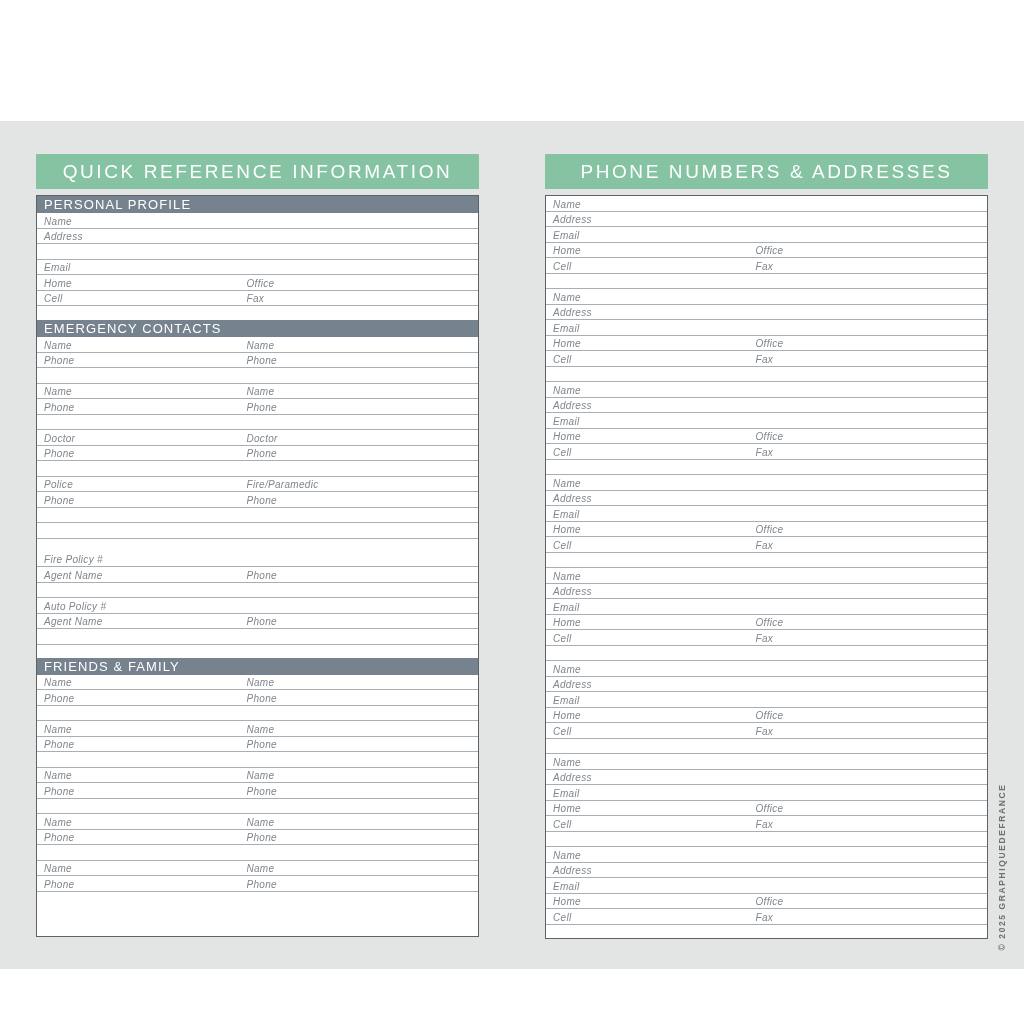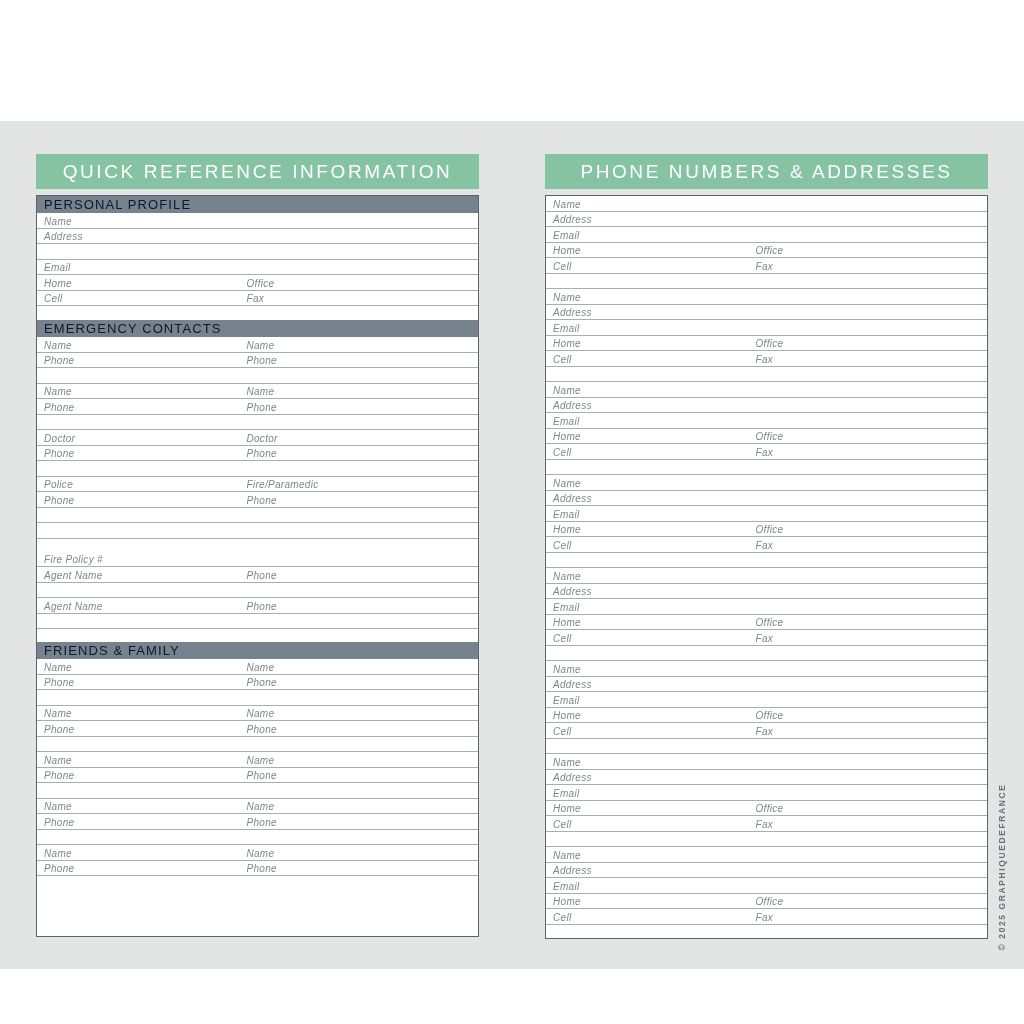--- a/index.html
+++ b/index.html
@@ -29,21 +29,21 @@
   }
   .title-left{left:36px;}
   .title-right{left:545px;}
   .content-box{
     position:absolute;top:74px;width:443px;background:#ffffff;
     border:1.5px solid var(--border);box-sizing:border-box;overflow:hidden;
   }
   .box-left{left:36px;height:742px;}
   .box-right{left:545px;height:744px;}
   .section-band{
-    height:17px;background:var(--band_slate);color:#0f172a;
+    height:17px;background:var(--band_slate);color:#ffffff;
     display:flex;align-items:center;padding-left:7px;box-sizing:border-box;
     font-size:13px;letter-spacing:1.1px;font-weight:400;white-space:nowrap;
   }
   .row{
     position:relative;height:15.5px;border-bottom:1px solid var(--rule);
     box-sizing:border-box;
   }
   .row.gap{border-bottom:none;}
   .section-gap{border-bottom:none;}
   .lab{
@@ -132,20 +132,23 @@
       <div class="row gap section-gap" style="height: 13px;"></div>
       <div class="row">
         <span class="lab">Fire Policy #</span>
       </div>
       <div class="row">
         <span class="lab">Agent Name</span>
         <span class="lab r">Phone</span>
       </div>
       <div class="row"></div>
       <div class="row">
+        <span class="lab">Auto Policy #</span>
+      </div>
+      <div class="row">
         <span class="lab">Agent Name</span>
         <span class="lab r">Phone</span>
       </div>
       <div class="row"></div>
       <div class="row gap section-gap" style="height: 13px;"></div>
       <div class="section-band">FRIENDS &amp; FAMILY</div>
       <div class="row">
         <span class="lab">Name</span>
         <span class="lab r">Name</span>
       </div>

